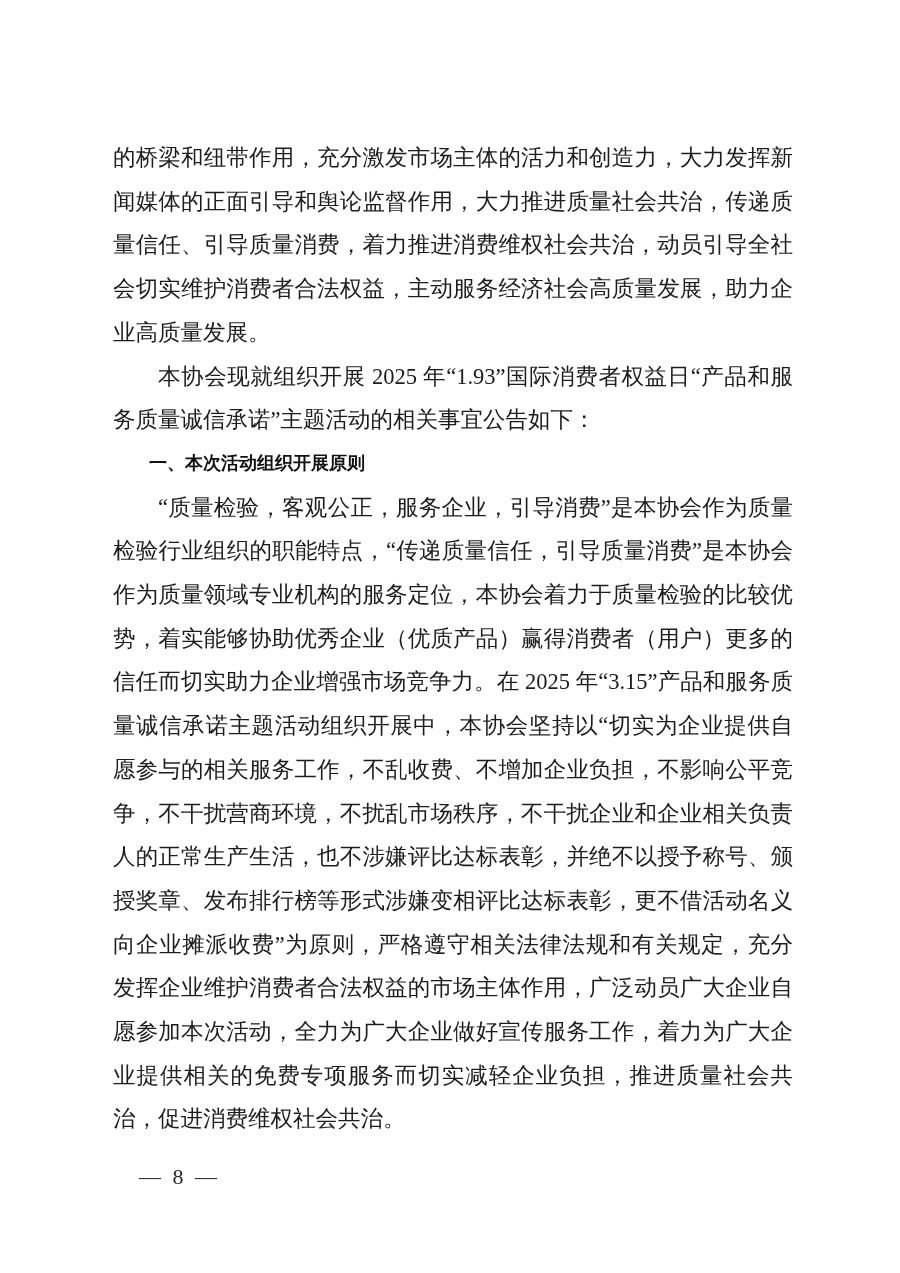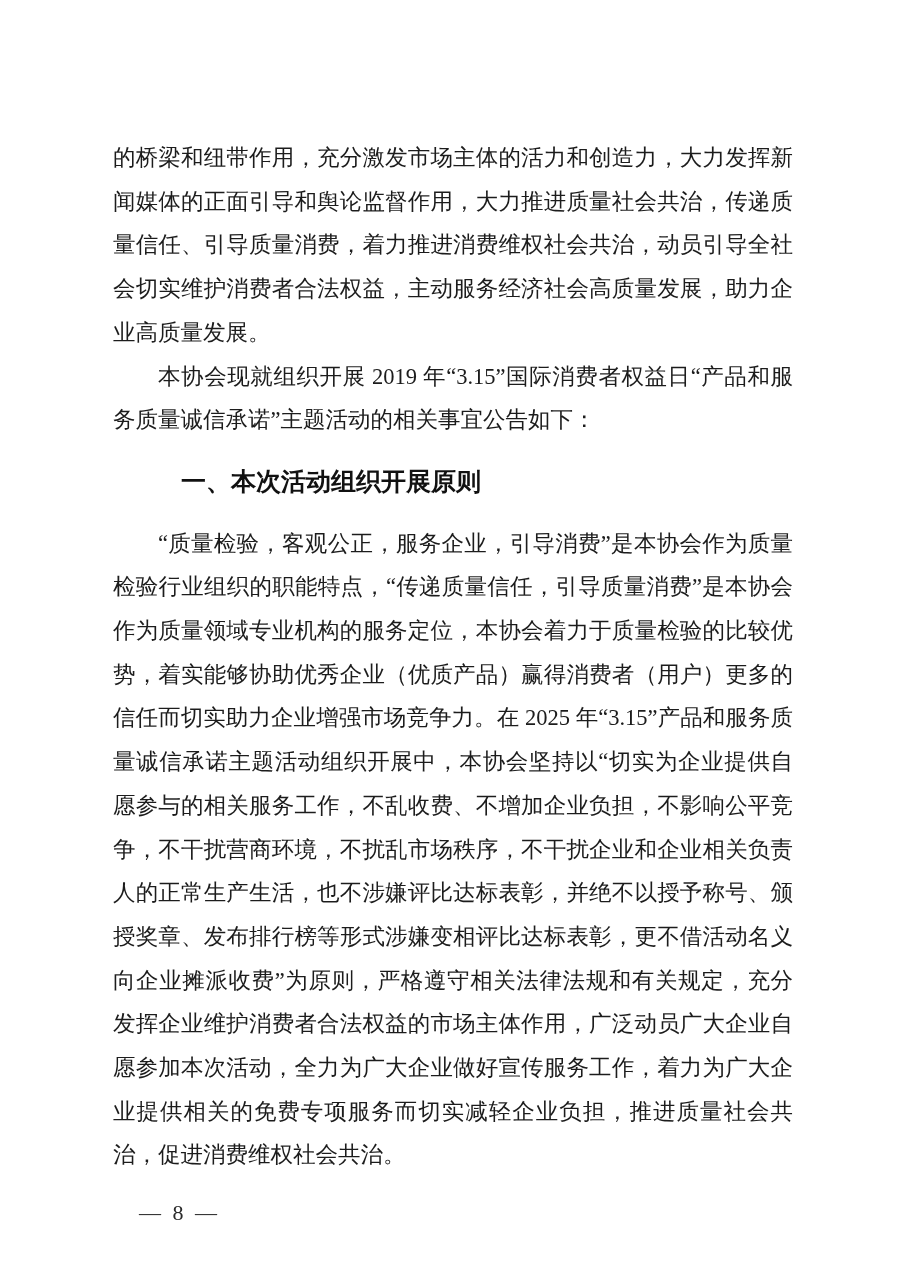--- a/index.html
+++ b/index.html
@@ -26,40 +26,40 @@
   .para {
     margin: 0;
     text-align: justify;
     text-justify: inter-ideograph;
     text-indent: 2em;
   }
   .para.no-indent {
     text-indent: 0;
   }
   .heading {
-    margin: 18px;
+    margin: 0;
     font-family: "Liberation Sans", "DejaVu Sans", sans-serif;
     font-weight: bold;
-    font-size: 25px;
+    font-size: 18px;
     line-height: 43.7px;
     text-indent: 2em;
     text-align: left;
     color: #111111;
   }
   .page-number {
     margin-top: 14px;
     margin-left: 26px;
     font-size: 22px;
     letter-spacing: 3px;
     color: #2a2a2a;
     text-align: left;
   }
 </style>
 </head>
 <body>
 
 <div class="page">
   <p class="para no-indent">的桥梁和纽带作用，充分激发市场主体的活力和创造力，大力发挥新闻媒体的正面引导和舆论监督作用，大力推进质量社会共治，传递质量信任、引导质量消费，着力推进消费维权社会共治，动员引导全社会切实维护消费者合法权益，主动服务经济社会高质量发展，助力企业高质量发展。</p>
-  <p class="para">本协会现就组织开展 2019 年“3.15”国际消费者权益日“产品和服务质量诚信承诺”主题活动的相关事宜公告如下：</p>
+  <p class="para">本协会现就组织开展 2025 年“1.93”国际消费者权益日“产品和服务质量诚信承诺”主题活动的相关事宜公告如下：</p>
   <h2 class="heading">一、本次活动组织开展原则</h2>
   <p class="para">“质量检验，客观公正，服务企业，引导消费”是本协会作为质量检验行业组织的职能特点，“传递质量信任，引导质量消费”是本协会作为质量领域专业机构的服务定位，本协会着力于质量检验的比较优势，着实能够协助优秀企业（优质产品）赢得消费者（用户）更多的信任而切实助力企业增强市场竞争力。在 2025 年“3.15”产品和服务质量诚信承诺主题活动组织开展中，本协会坚持以“切实为企业提供自愿参与的相关服务工作，不乱收费、不增加企业负担，不影响公平竞争，不干扰营商环境，不扰乱市场秩序，不干扰企业和企业相关负责人的正常生产生活，也不涉嫌评比达标表彰，并绝不以授予称号、颁授奖章、发布排行榜等形式涉嫌变相评比达标表彰，更不借活动名义向企业摊派收费”为原则，严格遵守相关法律法规和有关规定，充分发挥企业维护消费者合法权益的市场主体作用，广泛动员广大企业自愿参加本次活动，全力为广大企业做好宣传服务工作，着力为广大企业提供相关的免费专项服务而切实减轻企业负担，推进质量社会共治，促进消费维权社会共治。</p>
   <div class="page-number">— 8 —</div>
 </div>
 
 </body></html>

